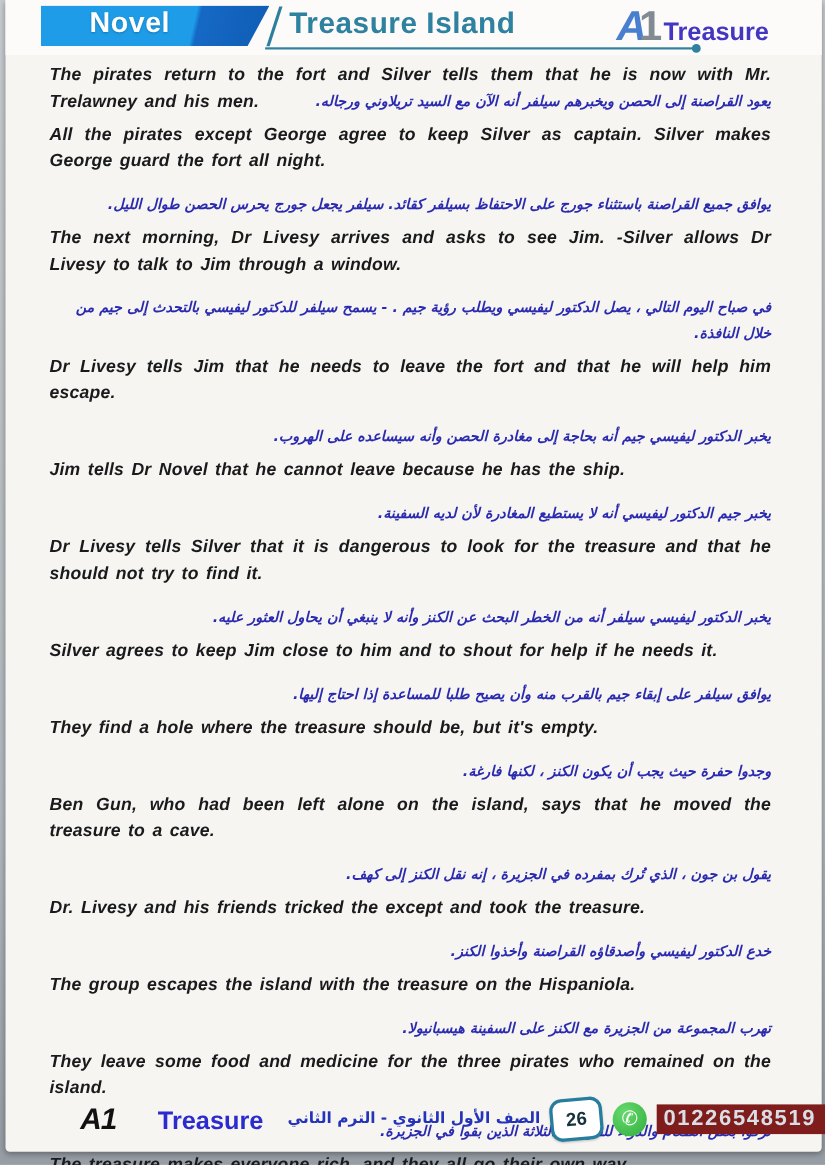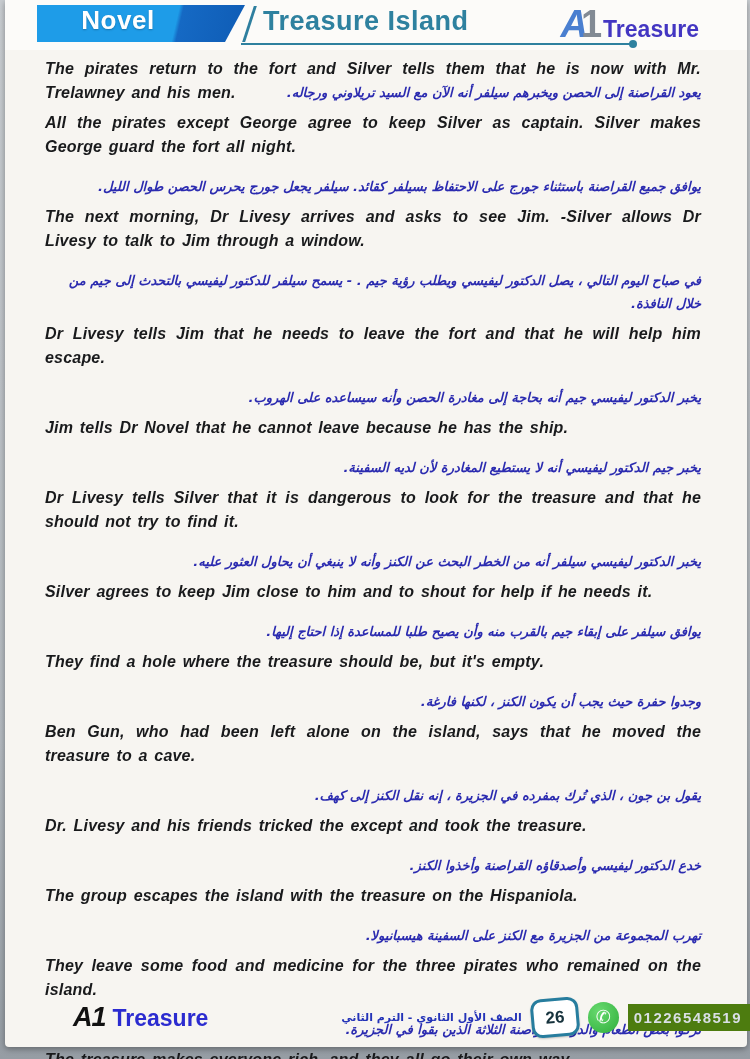--- a/index.html
+++ b/index.html
@@ -54,42 +54,42 @@
   .ar{
     direction:rtl;text-align:right;color:#2b2bb0;font-size:13px;font-weight:bold;
     line-height:23px;margin-top:16px;font-family:"DejaVu Sans",sans-serif;
   }
   .content .para:first-child .ar{margin-top:-24px;}
   
   .footer{
     position:absolute;left:0;right:0;bottom:8px;height:44px;
     display:flex;align-items:center;padding-left:68px;
   }
-  .f-logo{display:flex;align-items:baseline;}
+  .f-logo{display:flex;align-items:baseline;gap:31px;}
   .f-logo .f-a1{font-size:27px;font-weight:bold;font-style:italic;color:#111;letter-spacing:-1px;}
   .f-logo .f-word{font-size:23px;font-weight:bold;color:#2b2bd0;margin-left:7px;}
   .f-right{margin-left:auto;display:flex;align-items:center;gap:9px;}
   .f-grade{
-    direction:rtl;color:#2433b8;font-size:11px;font-weight:bold;
+    direction:rtl;color:#2433b8;font-size:14px;font-weight:bold;
     font-family:"DejaVu Sans",sans-serif;white-space:nowrap;
   }
   .f-page{
     width:42px;height:33px;background:#fff;border:3px solid #277d9e;border-radius:11px;
     display:flex;align-items:center;justify-content:center;
     font-size:17px;font-weight:bold;color:#16323c;transform:rotate(-5deg);
     box-shadow:0 1px 2px rgba(0,0,0,.2);
   }
   .f-wa{
     width:31px;height:31px;border-radius:50%;
     background:radial-gradient(circle at 35% 30%,#67d96e,#2fae3c);
     display:flex;align-items:center;justify-content:center;
     color:#fff;font-size:18px;line-height:1;
   }
   .f-phone{
-    background:#4d7c0f;color:#d9dfe5;font-size:15px;font-weight:bold;
+    background:#7f1d1d;color:#d9dfe5;font-size:20px;font-weight:bold;
     letter-spacing:1.5px;line-height:27px;padding:0 8px 0 6px;margin-right:-3px;
     min-width:96px;text-align:right;
   }
 </style>
 </head>
 <body>
 
 <div class="page">
 
   <div class="header">

